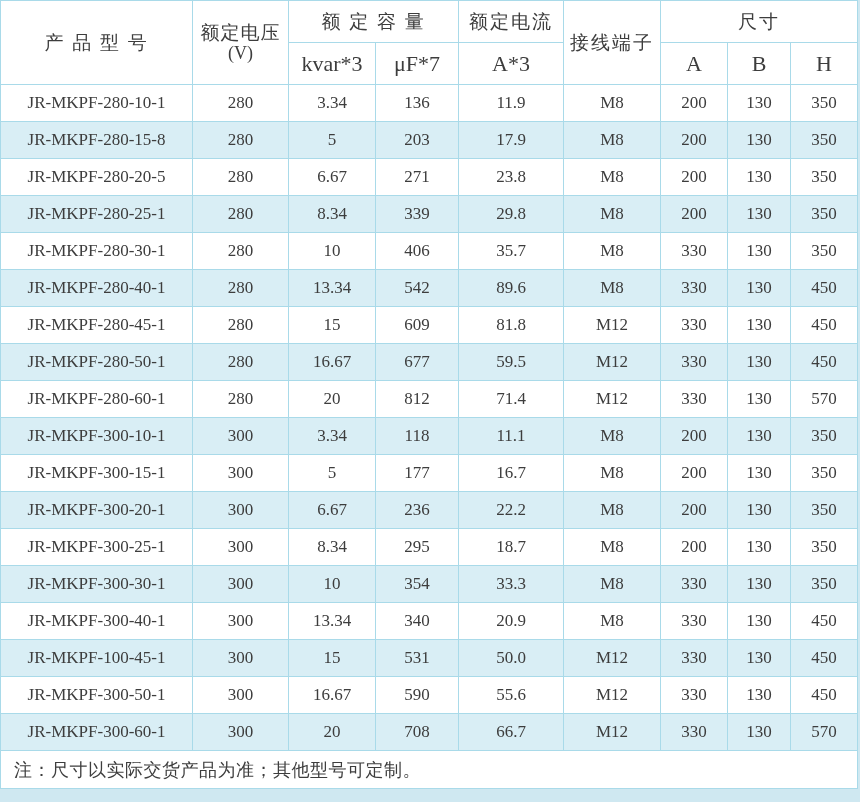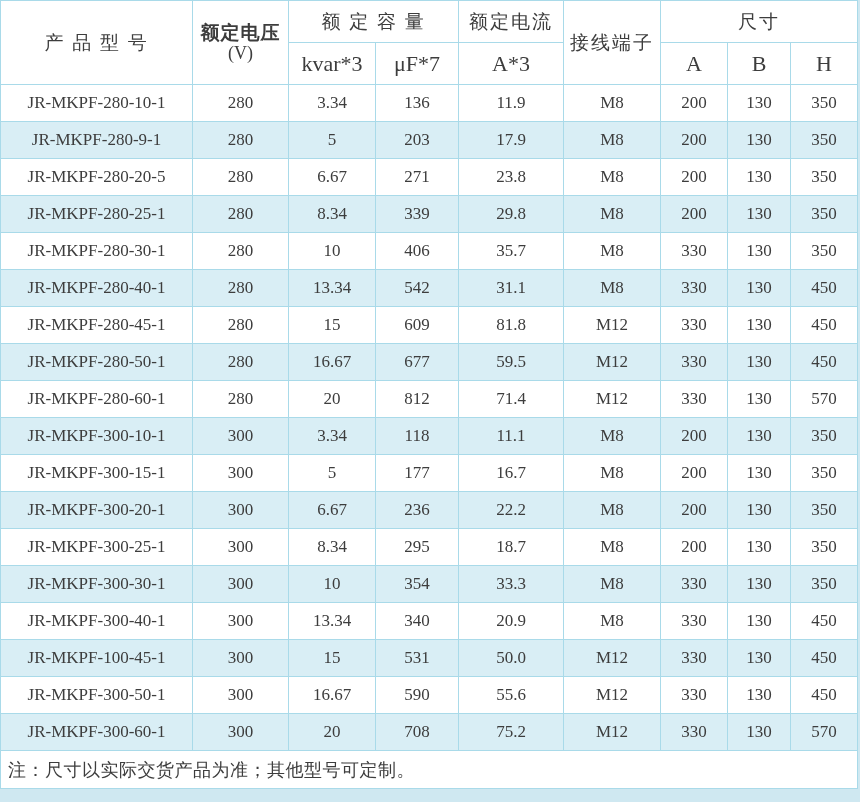--- a/index.html
+++ b/index.html
@@ -45,31 +45,31 @@
   thead th.sub {
     font-size: 22px;
     letter-spacing: 0;
   }
   thead .v-line2 {
     display: block;
     font-size: 18px;
     letter-spacing: 0;
     line-height: 1.05;
   }
-  thead .v-line1 { display: block; line-height: 1.2; letter-spacing: 1px; font-weight: bold; }
+  thead .v-line1 { display: block; line-height: 1.2; letter-spacing: 1px; }
   tbody td {
     font-size: 17px;
     height: 37px;
   }
   tbody tr.stripe td { background: var(--stripe); }
   tfoot td {
     font-size: 18px;
     height: 38px;
     text-align: left;
-    padding-left: 7px;
+    padding-left: 13px;
     letter-spacing: 0.5px;
     background: #ffffff;
   }
 </style>
 </head>
 <body>
 
 <div class="table-wrap">
   <table>
     <colgroup>
@@ -110,21 +110,21 @@
           <td>280</td>
           <td>3.34</td>
           <td>136</td>
           <td>11.9</td>
           <td>M8</td>
           <td>200</td>
           <td>130</td>
           <td>350</td>
         </tr>
         <tr class="stripe">
-          <td>JR-MKPF-280-9-1</td>
+          <td>JR-MKPF-280-15-8</td>
           <td>280</td>
           <td>5</td>
           <td>203</td>
           <td>17.9</td>
           <td>M8</td>
           <td>200</td>
           <td>130</td>
           <td>350</td>
         </tr>
         <tr>
@@ -158,21 +158,21 @@
           <td>M8</td>
           <td>330</td>
           <td>130</td>
           <td>350</td>
         </tr>
         <tr class="stripe">
           <td>JR-MKPF-280-40-1</td>
           <td>280</td>
           <td>13.34</td>
           <td>542</td>
-          <td>31.1</td>
+          <td>89.6</td>
           <td>M8</td>
           <td>330</td>
           <td>130</td>
           <td>450</td>
         </tr>
         <tr>
           <td>JR-MKPF-280-45-1</td>
           <td>280</td>
           <td>15</td>
           <td>609</td>
@@ -290,21 +290,21 @@
           <td>M12</td>
           <td>330</td>
           <td>130</td>
           <td>450</td>
         </tr>
         <tr class="stripe">
           <td>JR-MKPF-300-60-1</td>
           <td>300</td>
           <td>20</td>
           <td>708</td>
-          <td>75.2</td>
+          <td>66.7</td>
           <td>M12</td>
           <td>330</td>
           <td>130</td>
           <td>570</td>
         </tr>
       </tbody>
     <tfoot>
       <tr>
         <td colspan="9">注：尺寸以实际交货产品为准；其他型号可定制。</td>
       </tr>

